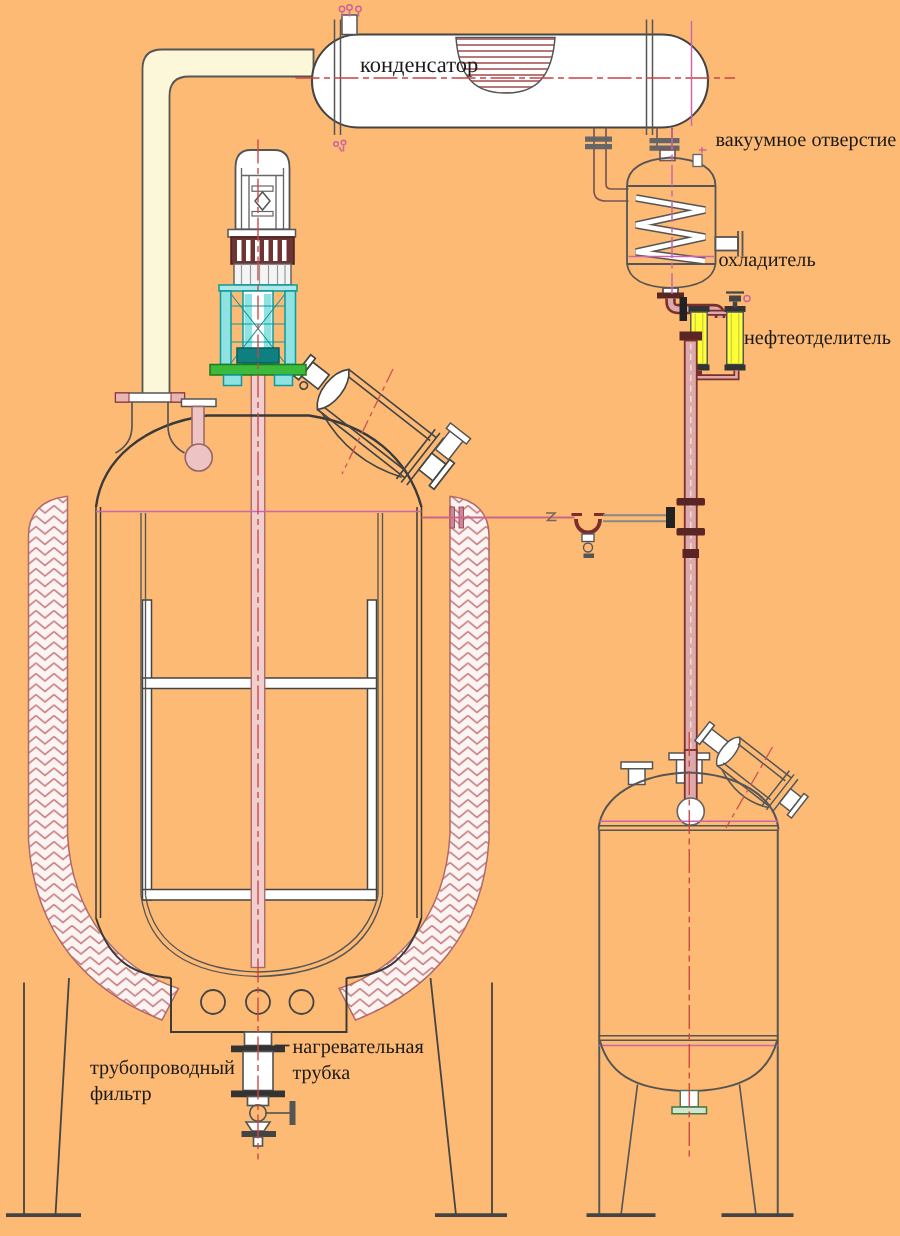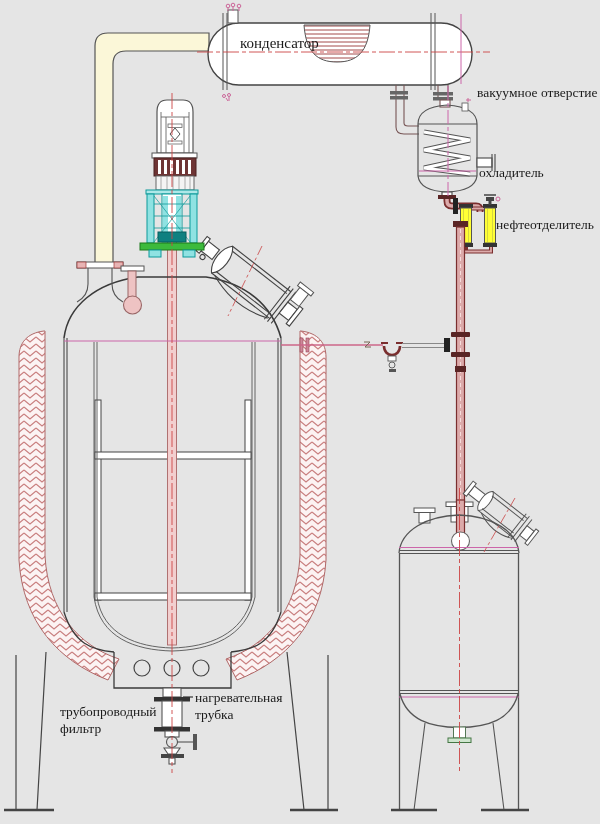--- a/index.html
+++ b/index.html
@@ -1,16 +1,16 @@
 <!DOCTYPE html>
 <html><head>
 <meta charset="utf-8">
 <style>
   html,body{margin:0;padding:0;background:#ffffff;}
-  .screen{position:relative;width:600px;height:824px;background:#e5e5e5;overflow:hidden;
+  .screen{position:relative;width:600px;height:824px;background:#fdba74;overflow:hidden;
           font-family:"Liberation Serif", serif;}
   svg{display:block}
   text{fill:#1a1a1a;font-family:"Liberation Serif", serif;}
   .lbl{font-size:13.5px;}
   .lbl-big{font-size:15px;}
 </style>
 </head>
 <body>
 
 <div class="screen">

